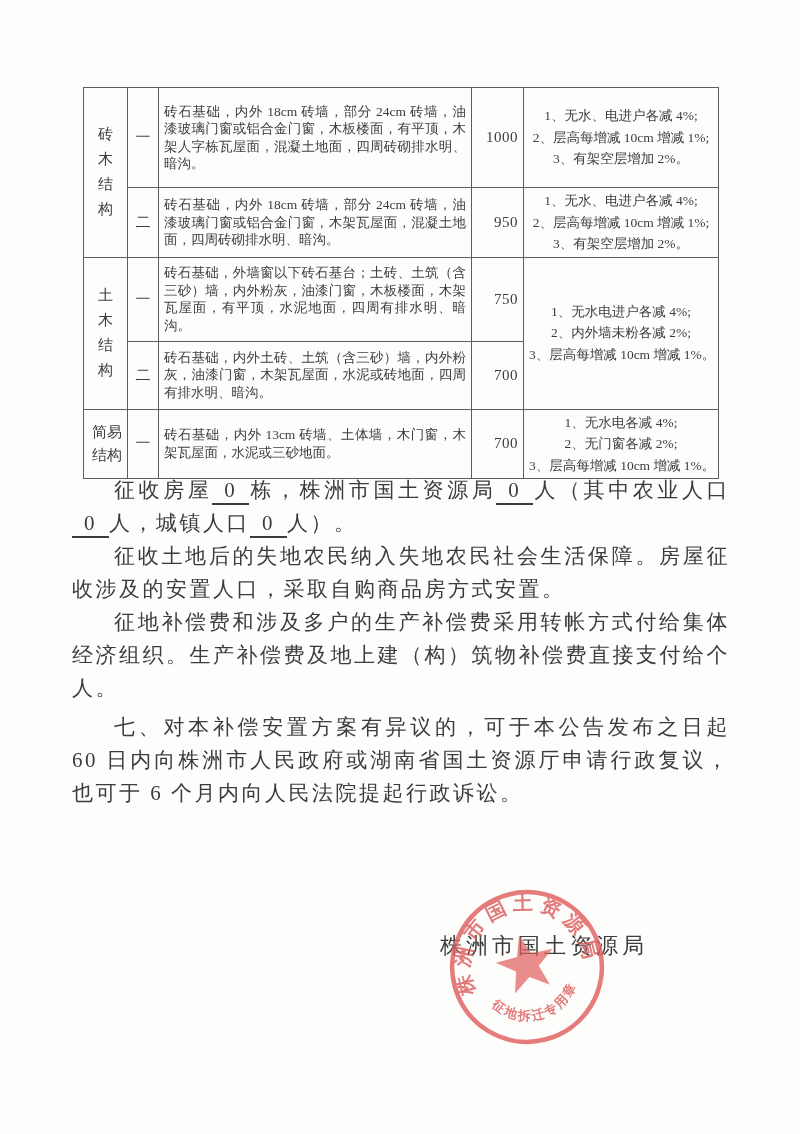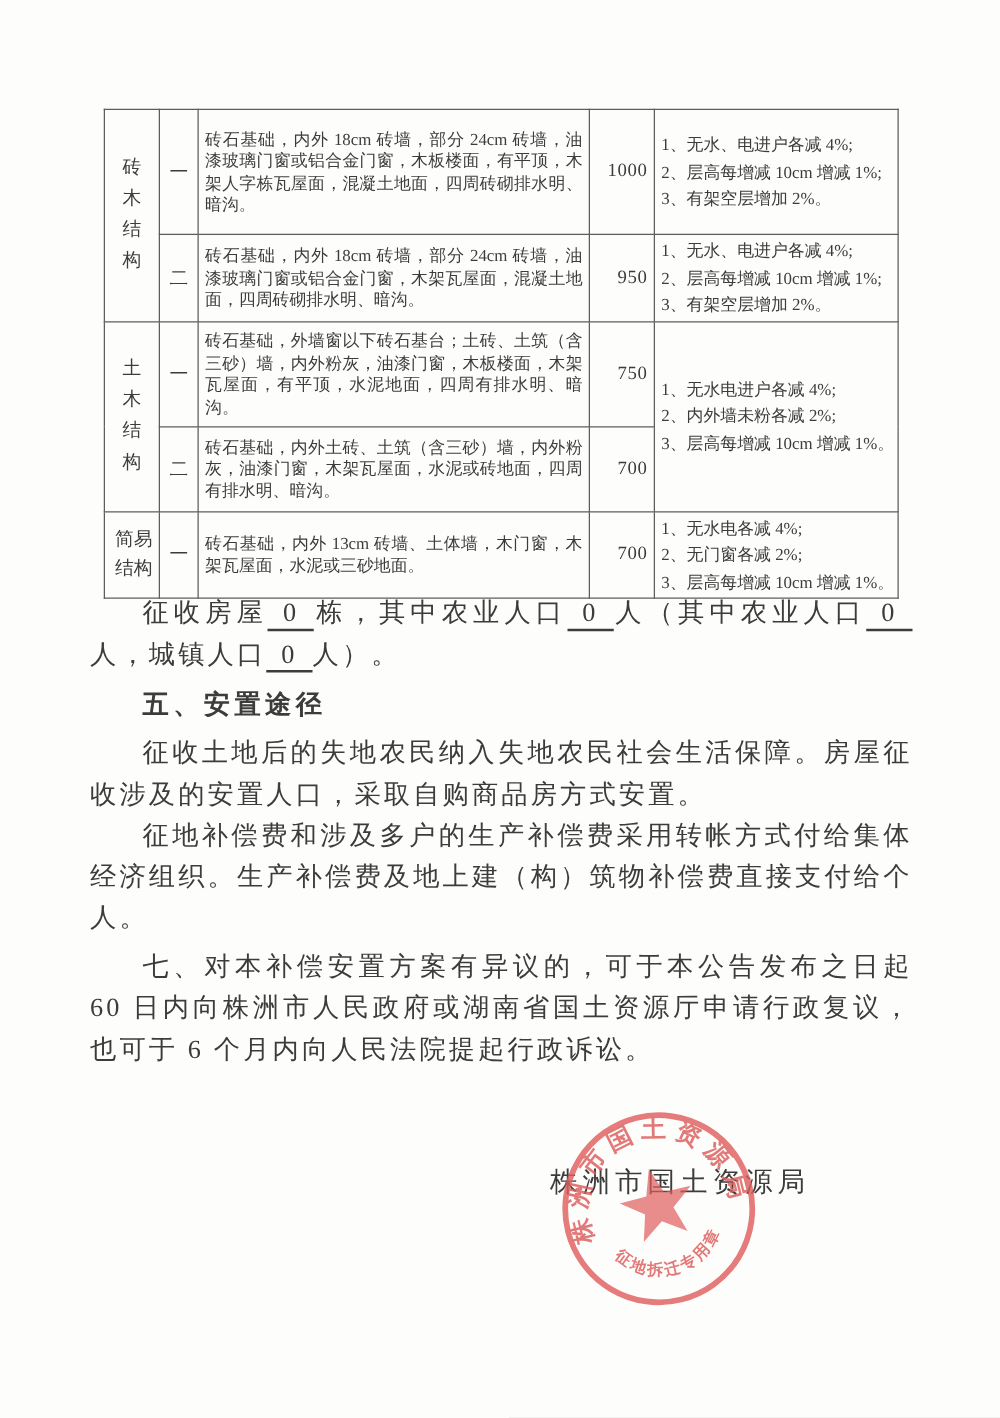--- a/index.html
+++ b/index.html
@@ -18,21 +18,21 @@
     border:1.5px solid #5d5d5d;vertical-align:middle;
     padding:2px 5px;color:#3c3c3c;
   }
   tr.r1{height:100px}tr.r2{height:66px}tr.r3{height:84px}tr.r4{height:68px}tr.r5{height:63px}
   td.struct{padding:0;text-align:center;}
   .vstack{width:17px;margin:14px auto;font-size:15px;line-height:25px;letter-spacing:0;word-break:break-all;}
   .vstack2{width:36px;margin:0 auto;font-size:15px;line-height:23px;word-break:break-all;}
   td.grade{text-align:center;font-size:15px;padding:0;}
   td.desc{font-size:13.5px;line-height:17.5px;text-align:justify;padding:3px 8px;}
   td.val{text-align:right;font-size:15px;letter-spacing:.5px;}
-  td.notes{font-size:13.5px;line-height:21.5px;padding:2px 4px 2px 9px;}
+  td.notes{font-size:13.5px;line-height:21.5px;padding:2px 4px 2px 9px;text-align:center;}
   td.notes span{display:block;white-space:nowrap;}
   
   .flow{
     position:absolute;left:72px;top:474px;width:658px;
     font-size:21px;line-height:33px;letter-spacing:2.5px;
     text-align:justify;
   }
   .flow p{margin:0;text-indent:2em;}
   .flow h3{
     font-size:21px;font-weight:bold;margin:7px 0 6px;text-indent:2em;
@@ -125,23 +125,22 @@
       <td class="notes">
         <span>1、无水电各减 4%;</span>
         <span>2、无门窗各减 2%;</span>
         <span>3、层高每增减 10cm 增减 1%。</span>
       </td>
     </tr>
   </tbody>
     </table>
 
   <div class="flow">
-    <p><span>征收房屋</span><span class="uline">0</span><span>栋，其中农业人口</span><span class="uline">0</span><span>人（其中农业人口</span><span class="uline">0</span><span>人，城镇人口</span><span class="uline">0</span><span>人）。</span></p>
+    <p><span>征收房屋</span><span class="uline">0</span><span>栋，株洲市国土资源局</span><span class="uline">0</span><span>人（其中农业人口</span><span class="uline">0</span><span>人，城镇人口</span><span class="uline">0</span><span>人）。</span></p>
 
-    <h3>五、安置途径</h3>
     <p>征收土地后的失地农民纳入失地农民社会生活保障。房屋征收涉及的安置人口，采取自购商品房方式安置。</p>
 
     <p>征地补偿费和涉及多户的生产补偿费采用转帐方式付给集体经济组织。生产补偿费及地上建（构）筑物补偿费直接支付给个人。</p>
 
     <p class="gap">七、对本补偿安置方案有异议的，可于本公告发布之日起 60 日内向株洲市人民政府或湖南省国土资源厅申请行政复议，也可于 6 个月内向人民法院提起行政诉讼。</p>
   </div>
 
   <div class="sig-org">株洲市国土资源局</div>
 
   <svg class="seal" viewBox="0 0 160 160" xmlns="http://www.w3.org/2000/svg" xmlns:xlink="http://www.w3.org/1999/xlink">

